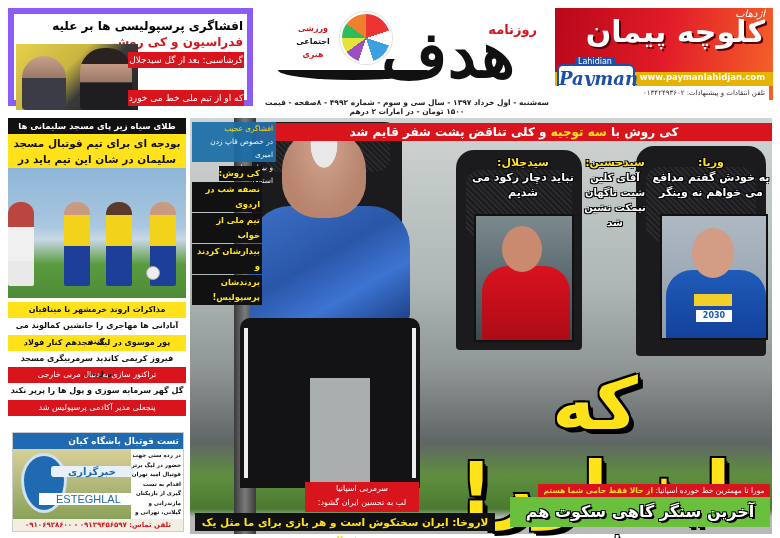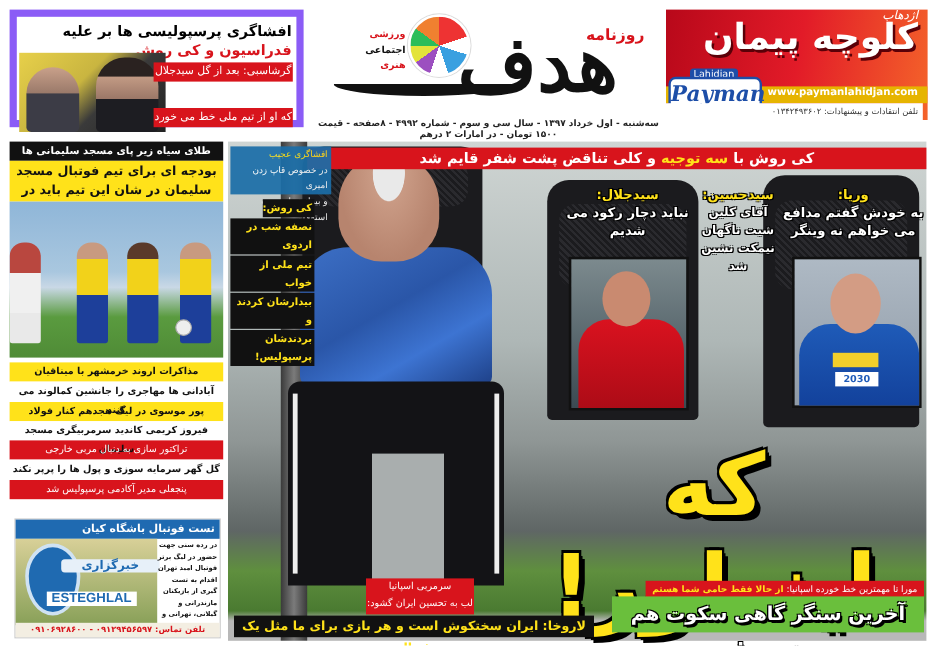--- a/index.html
+++ b/index.html
@@ -14,21 +14,21 @@
   #hdr-story .photo .p1 { position:absolute; left:6px; top:12px; width:44px; height:54px; border-radius: 22px 22px 4px 4px; background: linear-gradient(#c9a08a,#9a7a6a 40%,#3c3c46 41%); }
   #hdr-story .photo .p2 { position:absolute; left:64px; top:4px; width:52px; height:62px; border-radius: 24px 24px 4px 4px; background: linear-gradient(#2a2220 25%, #c29a84 26%, #9c7868 55%, #1d1d22 56%); }
   #hdr-story .sub { position: absolute; right: 3px; width: 116px; height: 16px; background: #d8141c; color: #fff; font-size: 9px; line-height: 16px; text-align: center; }
 
   
   #masthead { left: 270px; top: 6px; width: 275px; height: 86px; }
   #logo-word { position:absolute; right: 30px; top: 14px; font-size: 64px; font-weight: bold; color: #111; line-height: 70px; font-family: "DejaVu Serif", serif; margin-left: 36px; }
   #logo-prefix { position:absolute; right: 8px; top: 16px; font-size: 13px; font-weight: bold; color: #d8141c; }
   #logo-ball { position:absolute; left: 70px; top: 6px; width: 52px; height: 52px; border-radius: 50%; background: conic-gradient(#e33 0 20%, #fff 0 30%, #3aa0e0 0 45%, #fff 0 55%, #9c4fc0 0 65%, #e3e33a 0 75%, #2bbd5a 0 85%, #f08030 0 100%); border: 2px solid #fff; box-shadow: 0 0 0 1px #ddd; }
   #logo-tags { position:absolute; left: 18px; top: 16px; width: 50px; text-align: center; font-size: 8px; line-height: 13px; font-weight: bold; }
-  #logo-tags span { display: block; text-align: right; }
+  #logo-tags span { display: block; }
   #logo-swoosh { position:absolute; left: 8px; top: 54px; width: 150px; height: 20px; border-radius: 50%; border-bottom: 10px solid #111; }
   #dateline { left: 262px; top: 98px; width: 290px; font-size: 7.5px; color: #222; text-align: center; font-weight: bold; }
 
   
   #ad-top { left: 555px; top: 8px; width: 218px; height: 92px; background: linear-gradient(100deg, #b8081a 0%, #e21b28 50%, #f4632a 100%); overflow: hidden; }
   #ad-top .brand-title { position: absolute; right: 8px; top: 6px; font-size: 30px; font-weight: bold; color: #fff; text-shadow: 2px 2px 0 #5a0008; }
   #ad-top .logo-mini { position:absolute; right: 8px; top: 0px; font-size: 10px; color:#fff; font-style: italic; }
   #ad-top .yellow-strip { position: absolute; left: 0; right: 0; bottom: 14px; height: 14px; background: #e6b400; }
   #ad-top .url { position: absolute; right: 8px; bottom: 18px; font-size: 8.5px; color: #fff; direction: ltr; font-weight: bold; }
   #ad-top .contact { position: absolute; right: 4px; bottom: 0; left: 0; height: 14px; background: #fff; font-size: 7px; color: #333; line-height: 14px; text-align: right; padding-right: 4px; }
@@ -46,21 +46,21 @@
   .news-item { height: 16.3px; font-size: 8px; line-height: 16px; text-align: center; font-weight: bold; color: #111; }
   .news-item.yellow { background: #ffe21a; }
   .news-item.red { background: #d8141c; color: #fff; font-weight: normal; }
   .news-item.white { background: #fff; }
 
   
   #ad-left { left: 12px; top: 432px; width: 172px; height: 100px; border: 1px solid #ccc; }
   #ad-left .ttl { position:absolute; right:0; top:0; left: 0; height: 16px; background: #1f6ab1; color: #fff; font-size: 9px; font-weight: bold; text-align: right; padding-right: 4px; line-height: 16px; }
   #ad-left .img { position:absolute; left: 0; top: 16px; width: 118px; height: 72px; background: linear-gradient(#d8d098, #88a058); }
   #ad-left .esteghlal-badge { position:absolute; left: 8px; top: 20px; width: 46px; height: 60px; border-radius: 50% 50% 50% 50% / 45% 45% 55% 55%; background: #1f6ab1; border: 3px solid #cfe2f3; }
-  #ad-left .esteghlal-text { position:absolute; left: 26px; top: 60px; background:#fff; color: #1f6ab1; font-weight:bold; font-size: 11px; padding: 0 4px; direction: ltr; font-family: "Liberation Sans", sans-serif; }
+  #ad-left .esteghlal-text { position:absolute; left: 26px; top: 60px; background:#fff; color: #1f6ab1; font-weight:normal; font-size: 11px; padding: 0 17px; direction: ltr; font-family: "Liberation Sans", sans-serif; }
   #ad-left .khabar { position:absolute; left: 38px; top: 33px; color: #1f6ab1; background:#e7f0f9; font-size: 10px; font-weight:bold; padding: 0 17px; border-radius: 3px;}
   #ad-left .body { position:absolute; right: 2px; top: 18px; width: 52px; font-size: 5.6px; line-height: 9.5px; color: #111; text-align: right; font-weight: bold; }
   #ad-left .phone { position:absolute; left:0; right:0; bottom: 0; height: 12px; background: #f3eee2; color: #d8141c; font-size: 7px; font-weight: bold; text-align: center; line-height: 12px; }
 
   
   #hero { left: 190px; top: 118px; width: 582px; height: 416px; overflow: hidden; background: linear-gradient(#cfd5d3 0%, #aeb7b6 40%, #8f9695 60%, #5f6665 78%, #5f8f3e 86%, #4a7a31 94%, #b8b8b8 96%); }
   #hero .bench-l { position:absolute; left: 44px; top: 0; width: 22px; height: 416px; background: linear-gradient(90deg,#3a3a3a,#7b7b7b,#3a3a3a); }
   #hero .chair { position:absolute; background: #1b1b1e; border-radius: 18px 18px 4px 4px; }
   #hero .chair::after { content: ""; position:absolute; left: 8%; right: 8%; top: 10%; height: 35%; background: repeating-linear-gradient(45deg,#2a2a2e 0 2px,#1b1b1e 2px 4px); border-radius: 14px; }
   #hero .man-head { position:absolute; left: 92px; top: 10px; width: 84px; height: 90px; border-radius: 42px 42px 36px 36px; background: radial-gradient(ellipse at 50% 18%, #e9e9e9 0 22%, #c99a84 23%, #b7846e 70%); }
@@ -87,21 +87,21 @@
   #pp-blue .spons { position:absolute; left: 32px; top: 78px; width: 38px; height: 12px; background: #f2cf2a; }
   #pp-blue .num { position:absolute; left: 34px; top: 94px; width: 36px; height: 12px; background: #fff; color:#1f5bb8; font-size: 8px; font-weight:bold; text-align:center; line-height:12px; direction:ltr; }
 
   #side-blue { left: 192px; top: 122px; width: 84px; height: 40px; background: #1b6ea8; opacity: .92; color: #fff; font-size: 7.4px; line-height: 13px; text-align: right; padding: 0 3px; }
   #side-blue .k { color: #ffe21a; }
   #side-black { left: 192px; top: 166px; width: 70px; height: 96px; }
   #side-black .line { display:block; background:#111; color: #ffe21a; font-size: 8.4px; line-height: 15px; font-weight: bold; margin-bottom: 1px; text-align:right; padding-right: 2px; width: fit-content; margin-left: auto; }
 
   #big-headline { left: 420px; top: 362px; width: 350px; text-align: center; font-size: 72px; line-height: 84px; font-weight: bold; color: #ffe21a; text-shadow: 3px 3px 0 #000, -2px -2px 0 #000, 2px -2px 0 #000, -2px 2px 0 #000, 5px 5px 0 #000; }
 
-  #spain-red { left: 305px; top: 482px; width: 90px; height: 30px; background: #d8141c; color: #fff; font-size: 8px; line-height: 14px; text-align: center; }
+  #spain-red { left: 305px; top: 482px; width: 114px; height: 30px; background: #d8141c; color: #fff; font-size: 8px; line-height: 14px; text-align: center; }
   #laroja { left: 195px; top: 513px; width: 300px; height: 18px; background: #111; color: #ffe21a; font-size: 10.5px; line-height: 18px; text-align: center; font-weight: bold; }
 
   #moura-red { left: 538px; top: 484px; width: 232px; height: 14px; background: #d8141c; color: #fff; font-size: 7.5px; line-height: 14px; text-align: center; }
   #moura-red .y { color: #ffe21a; font-weight: bold; }
   #moura-green { left: 510px; top: 497px; width: 260px; height: 30px; background: #6abf3c; color: #fff; font-size: 16px; line-height: 30px; text-align: center; font-weight: bold; text-shadow: 1px 1px 0 #000, -1px -1px 0 #000, 1px -1px 0 #000, -1px 1px 0 #000, 2px 2px 0 #000; }
 </style>
 </head>
 <body>
 
 <div id="hdr-story" class="abs">

